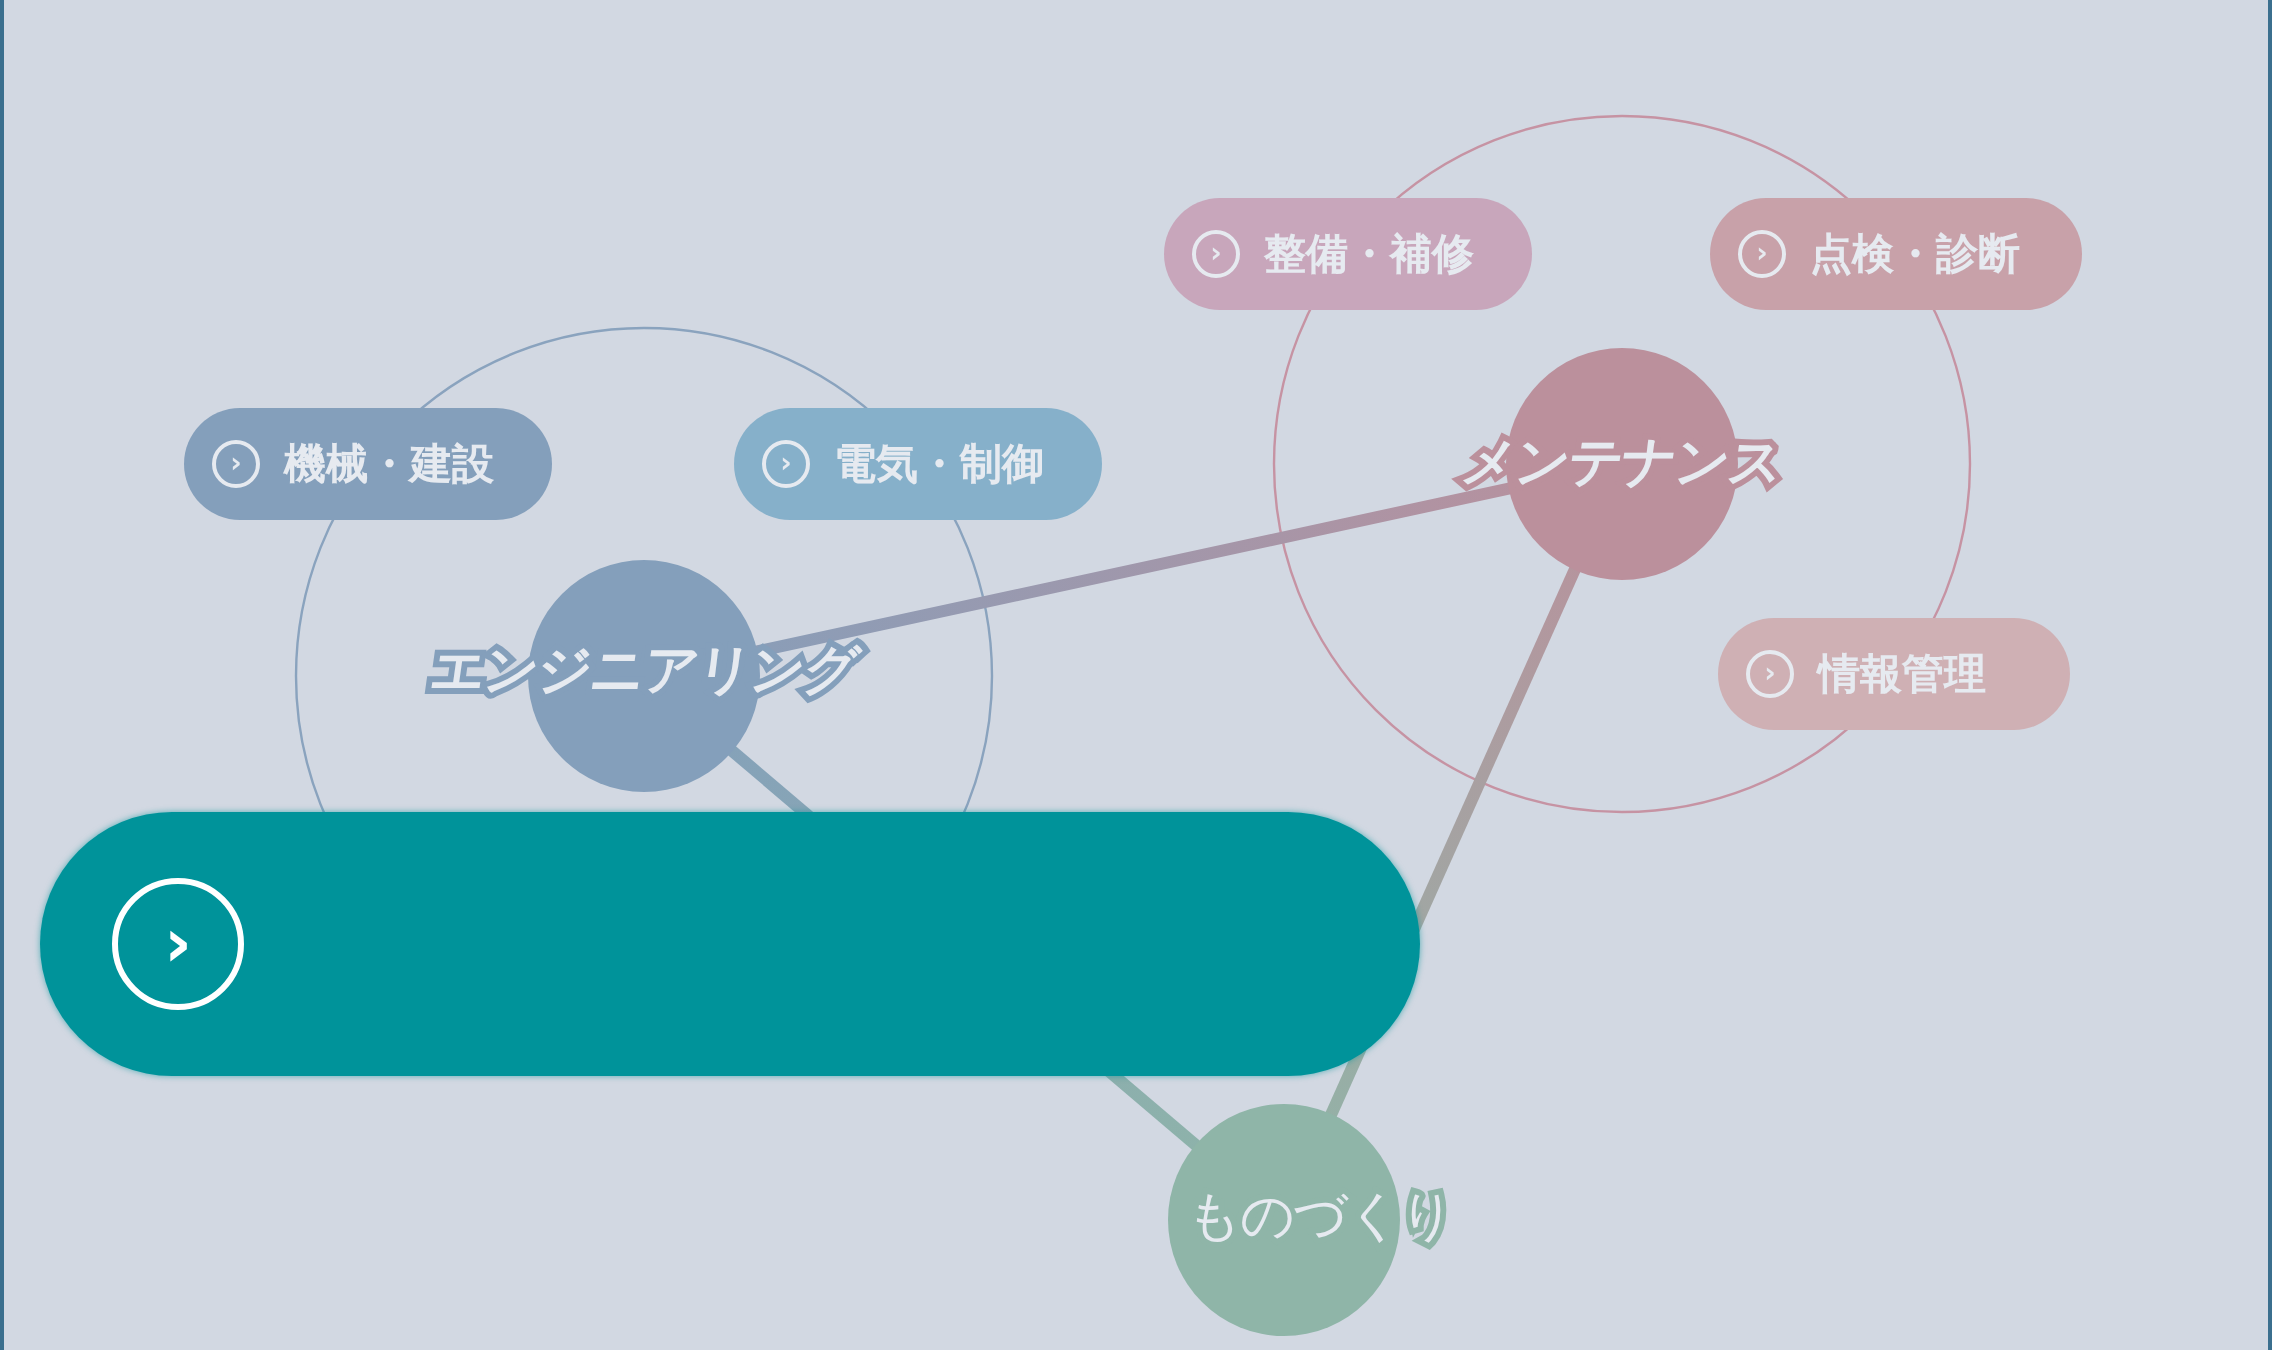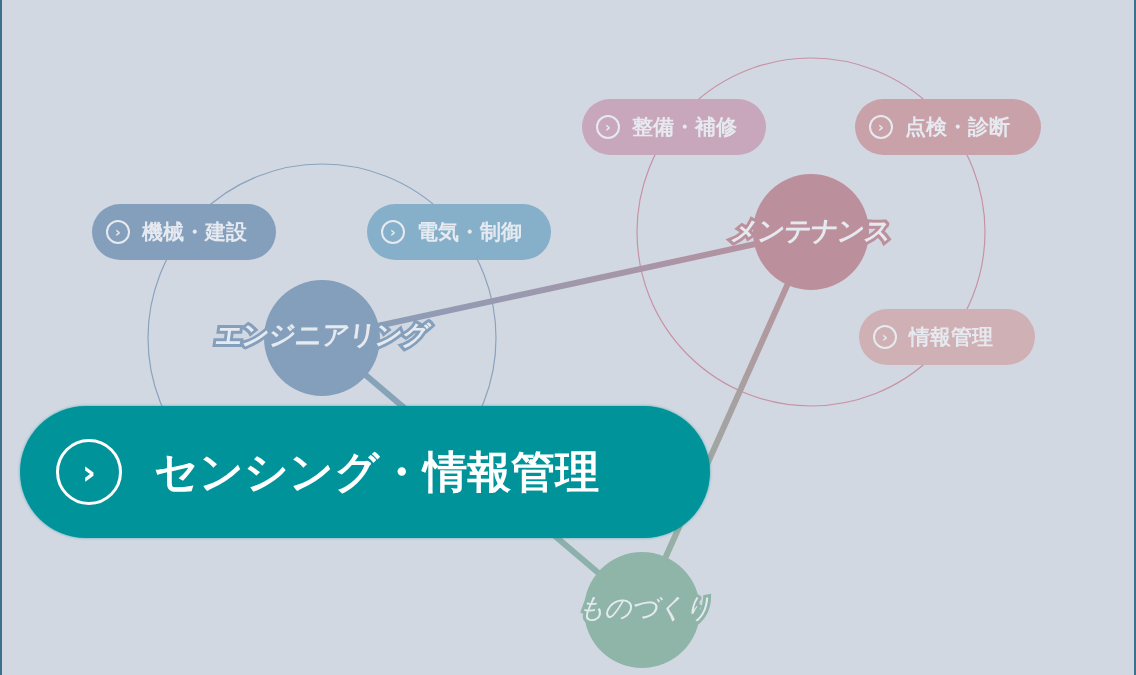--- a/index.html
+++ b/index.html
@@ -75,21 +75,21 @@
   <line x1="322" y1="338" x2="642" y2="610" stroke="url(#g3)" stroke-width="6"></line>
 </svg>
 
 <div class="hub" style="left:264px; top:280px; width:116px; height:116px; background:#849fbb;"></div>
 <div class="hub-label" style="left:322px; top:335px; -webkit-text-stroke:6px #849fbb; paint-order:stroke fill;">エンジニアリング</div>
 
 <div class="hub" style="left:753px; top:174px; width:116px; height:116px; background:#bb909c;"></div>
 <div class="hub-label" style="left:811px; top:231px; -webkit-text-stroke:6px #bb909c; paint-order:stroke fill;">メンテナンス</div>
 
 <div class="hub" style="left:584px; top:552px; width:116px; height:116px; background:#8fb5a8;"></div>
-<div class="hub-label" style="left:644px; top:608px; font-weight:normal; -webkit-text-stroke:6px #8fb5a8; paint-order:stroke fill; transform:translate(-50%,-50%);font-style:italic;">ものづくり</div>
+<div class="hub-label" style="left:660px; top:608px; font-weight:normal; -webkit-text-stroke:6px #8fb5a8; paint-order:stroke fill; transform:translate(-50%,-50%);">ものづくり</div>
 
 <div class="pill" style="left:92px; top:204px; width:184px; background:#849fbb;">
   <span class="chev">›</span>
   <span>機械・建設</span>
 </div>
 
 <div class="pill" style="left:367px; top:204px; width:184px; background:#86b0ca;">
   <span class="chev">›</span>
   <span>電気・制御</span>
 </div>
@@ -104,14 +104,13 @@
   <span>点検・診断</span>
 </div>
 
 <div class="pill" style="left:859px; top:309px; width:176px; background:#cfb0b4;">
   <span class="chev">›</span>
   <span>情報管理</span>
 </div>
 
 <div class="big">
   <span class="chev">›</span>
-  <span>センシング・情報管理</span>
 </div>
 
 </body></html>

